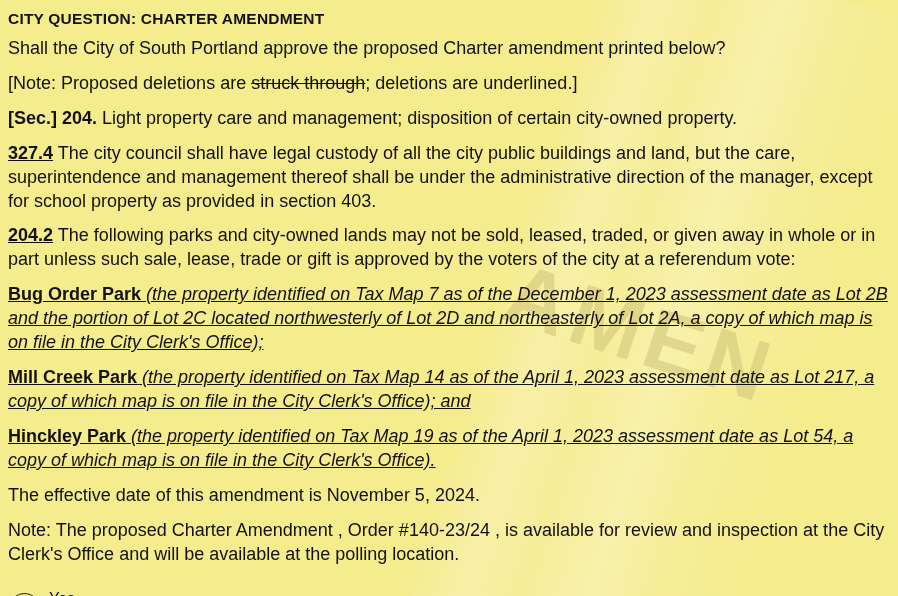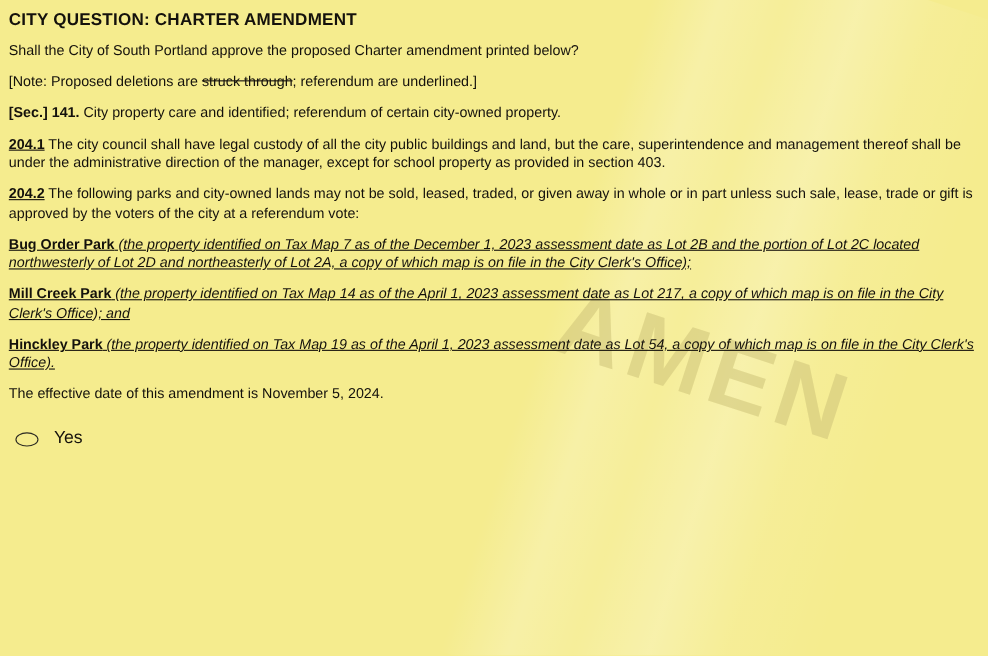--- a/index.html
+++ b/index.html
@@ -51,21 +51,21 @@
     width: 898px;
   }
   .q-title {
     font-size: 15.5px;
     font-weight: bold;
     letter-spacing: 0.2px;
     margin: 2px 0 9px 0;
     line-height: 1.15;
   }
   p.blk {
-    font-size: 13px;
+    font-size: 18px;
     line-height: 1.33;
     margin: 0 0 11px 0;
   }
   .strike { text-decoration: line-through; }
   .ul { }
   .sec-num {
     font-weight: bold;
     text-decoration: underline;
   }
   .sec-label { font-weight: bold; }
@@ -111,36 +111,37 @@
 <div class="watermark">
   <div class="wm-text">AMEN</div>
 </div>
 
 <div class="page">
 
   <div class="q-title">CITY QUESTION: CHARTER AMENDMENT</div>
 
   <p class="blk">Shall the City of South Portland approve the proposed Charter amendment printed below?</p>
 
-  <p class="blk"><span>[Note: Proposed deletions are </span><span class="strike">struck through</span><span>; referendum are </span><span class="ul">underlined</span><span>.]</span></p>
+  <p class="blk"><span>[Note: Proposed deletions are </span><span class="strike">struck through</span><span>; deletions are </span><span class="ul">underlined</span><span>.]</span></p>
 
-  <p class="blk"><span class="sec-label">[Sec.] 141.</span><span> City property care and identified; </span><span class="ul">referendum of certain city-owned property.</span></p>
+  <p class="blk"><span class="sec-label">[Sec.] 204.</span><span> Light property care and management; </span><span class="ul">disposition of certain city-owned property.</span></p>
 
-  <p class="blk"><span class="sec-num">204.1</span><span> The city council shall have legal custody of all the city public buildings and land, but the care, superintendence and management thereof shall be under the administrative direction of the manager, except for school property as provided in section 403.</span></p>
+  <p class="blk"><span class="sec-num">327.4</span><span> The city council shall have legal custody of all the city public buildings and land, but the care, superintendence and management thereof shall be under the administrative direction of the manager, except for school property as provided in section 403.</span></p>
 
   <p class="blk para-204-2"><span class="sec-num">204.2</span><span class="ul"> The following parks and city-owned lands may not be sold, leased, traded, or given away in whole or in part unless such sale, lease, trade or gift is approved by the voters of the city at a referendum vote:</span></p>
 
   <p class="blk park-para"><span class="parkname">Bug Order Park</span><span class="parkdesc"> (the property identified on Tax Map 7 as of the December 1, 2023 assessment date as Lot 2B and the portion of Lot 2C located northwesterly of Lot 2D and northeasterly of Lot 2A, a copy of which map is on file in the City Clerk's Office);</span></p>
 
   <p class="blk park-para"><span class="parkname">Mill Creek Park</span><span class="parkdesc"> (the property identified on Tax Map 14 as of the April 1, 2023 assessment date as Lot 217, a copy of which map is on file in the City Clerk's Office); and </span></p>
 
   <p class="blk park-para"><span class="parkname">Hinckley Park</span><span class="parkdesc"> (the property identified on Tax Map 19 as of the April 1, 2023 assessment date as Lot 54, a copy of which map is on file in the City Clerk's Office). </span></p>
 
   <p class="blk eff-date"><span class="ul">The effective date of this amendment is November 5, 2024</span><span>.</span></p>
 
+  <p class="blk note-final">Note: The proposed Charter Amendment , Order #140-23/24 , is available for review and inspection at the City Clerk's Office and will be available at the polling location.</p>
 
   <div class="choices">
     <div class="choice">
       <div class="oval"></div>
       <div class="choice-label">Yes</div>
     </div>
   </div>
 
 </div>
 

